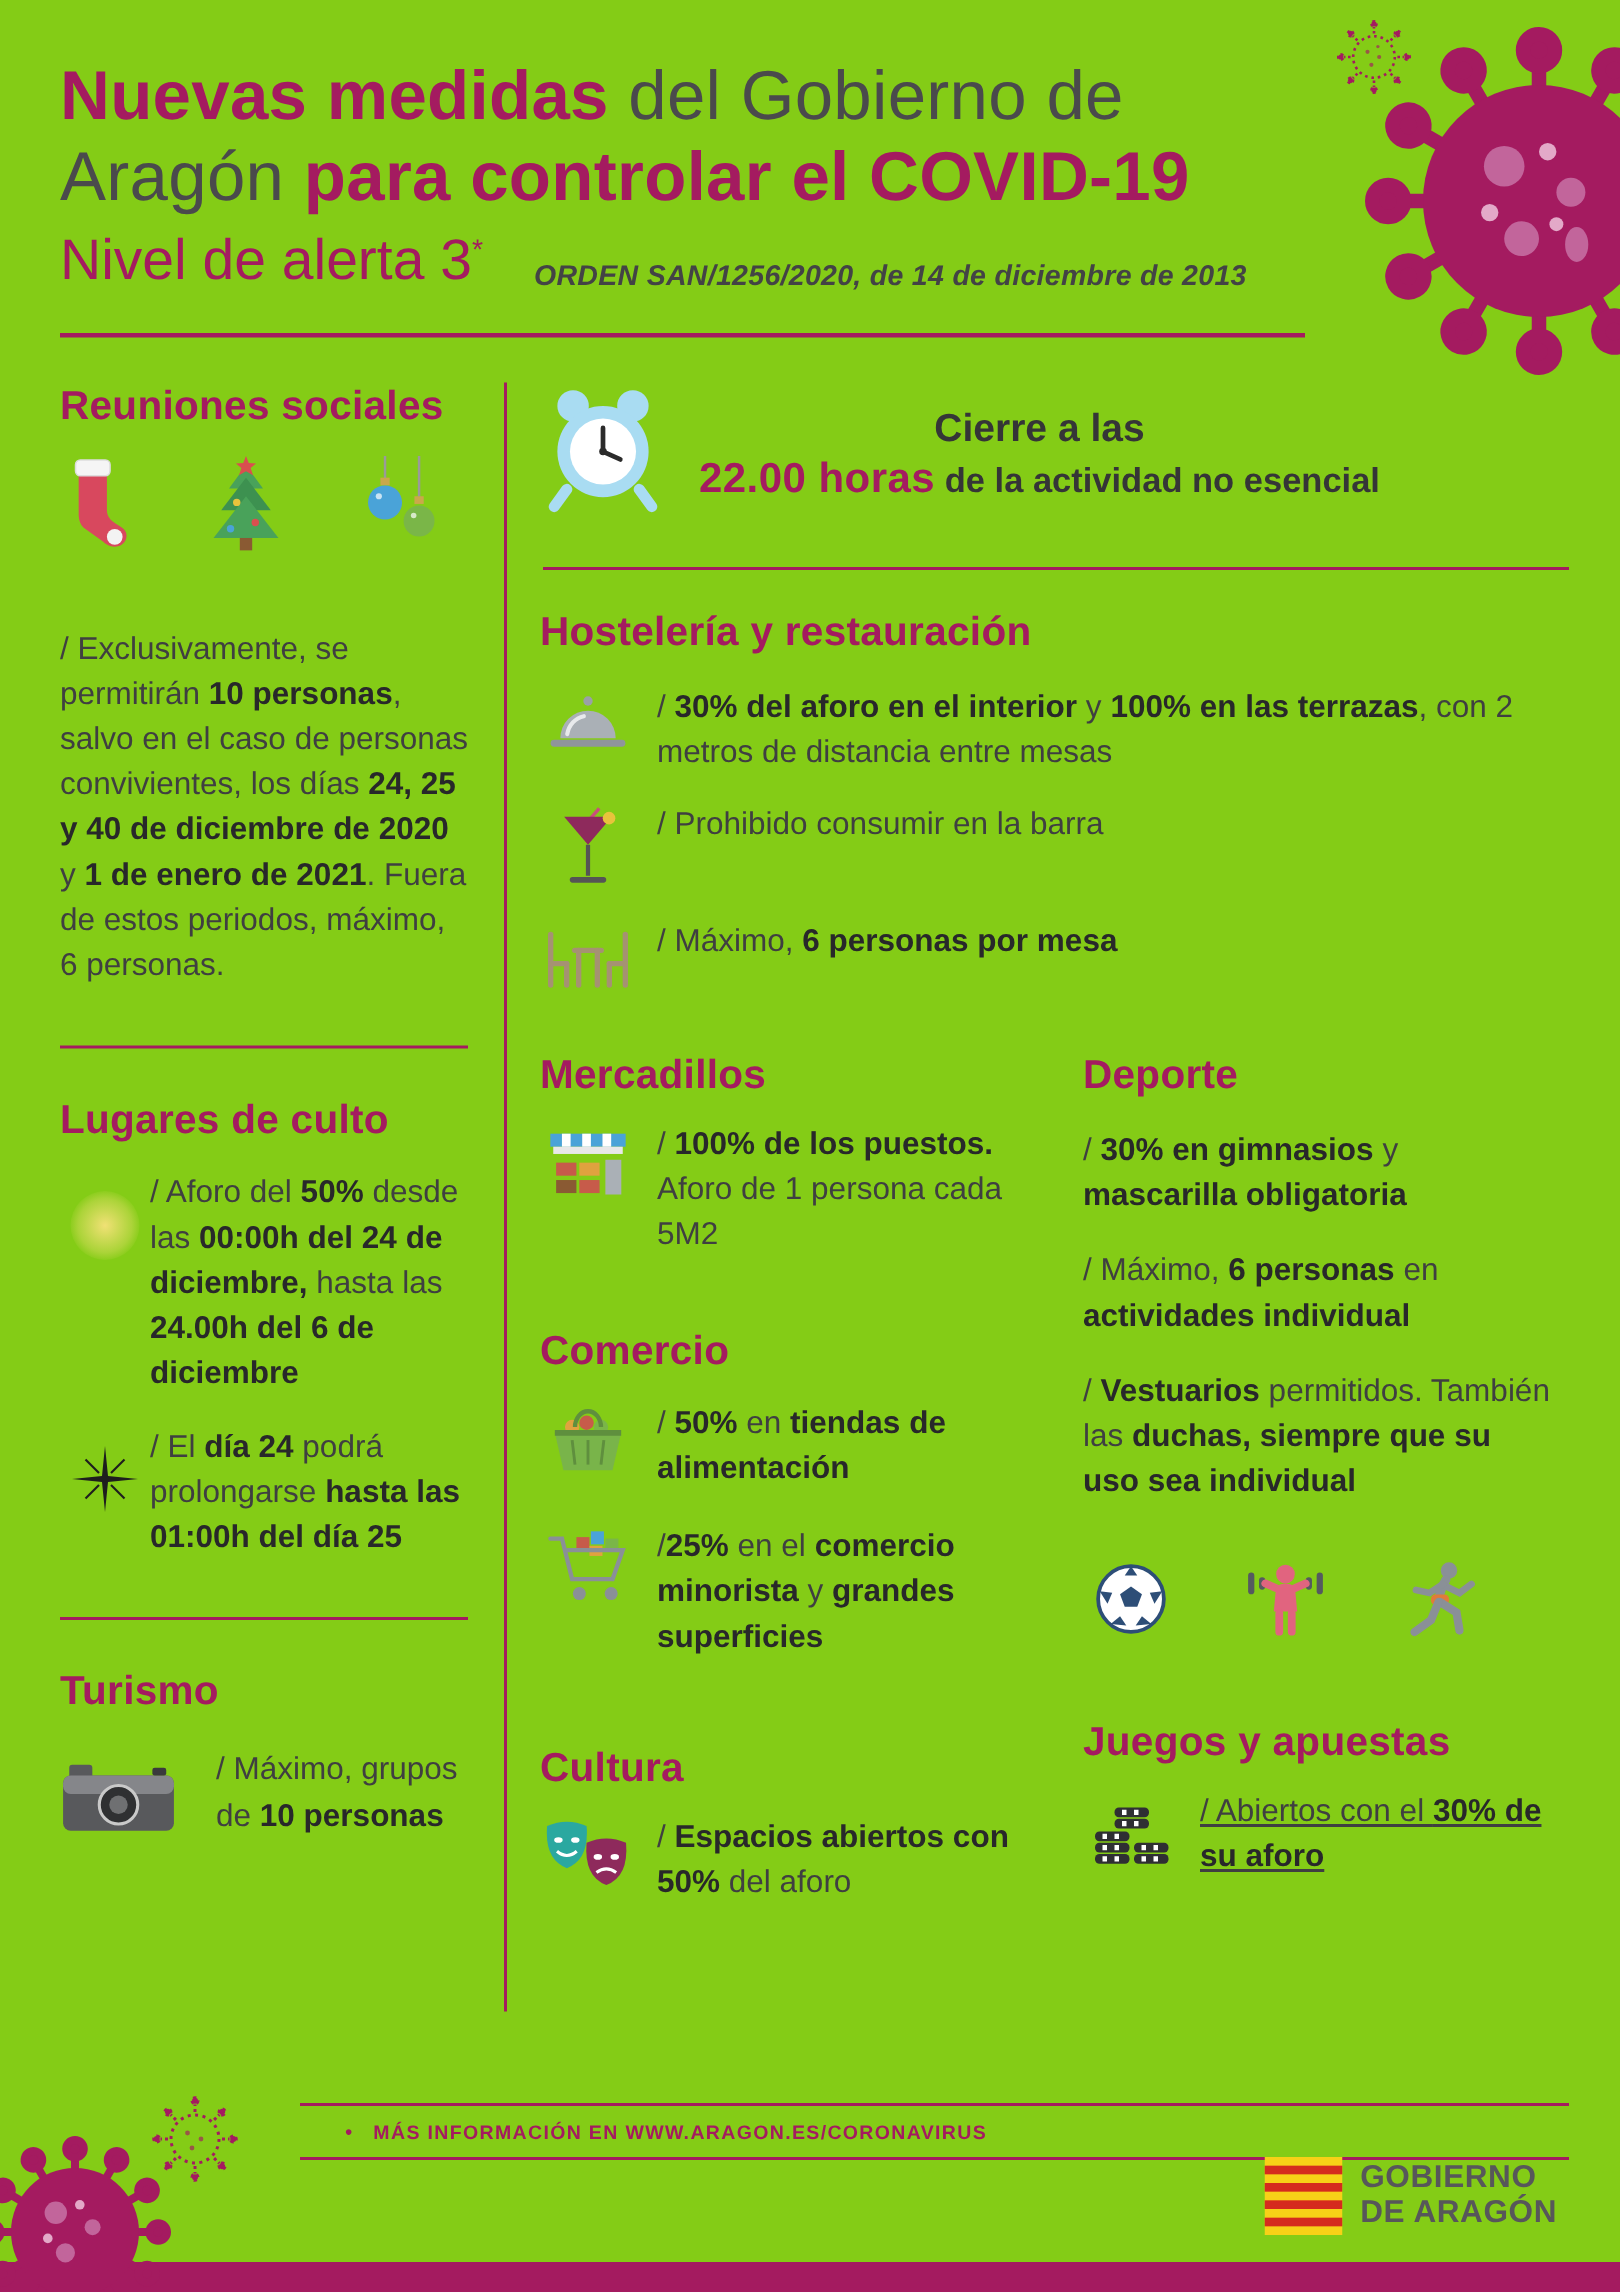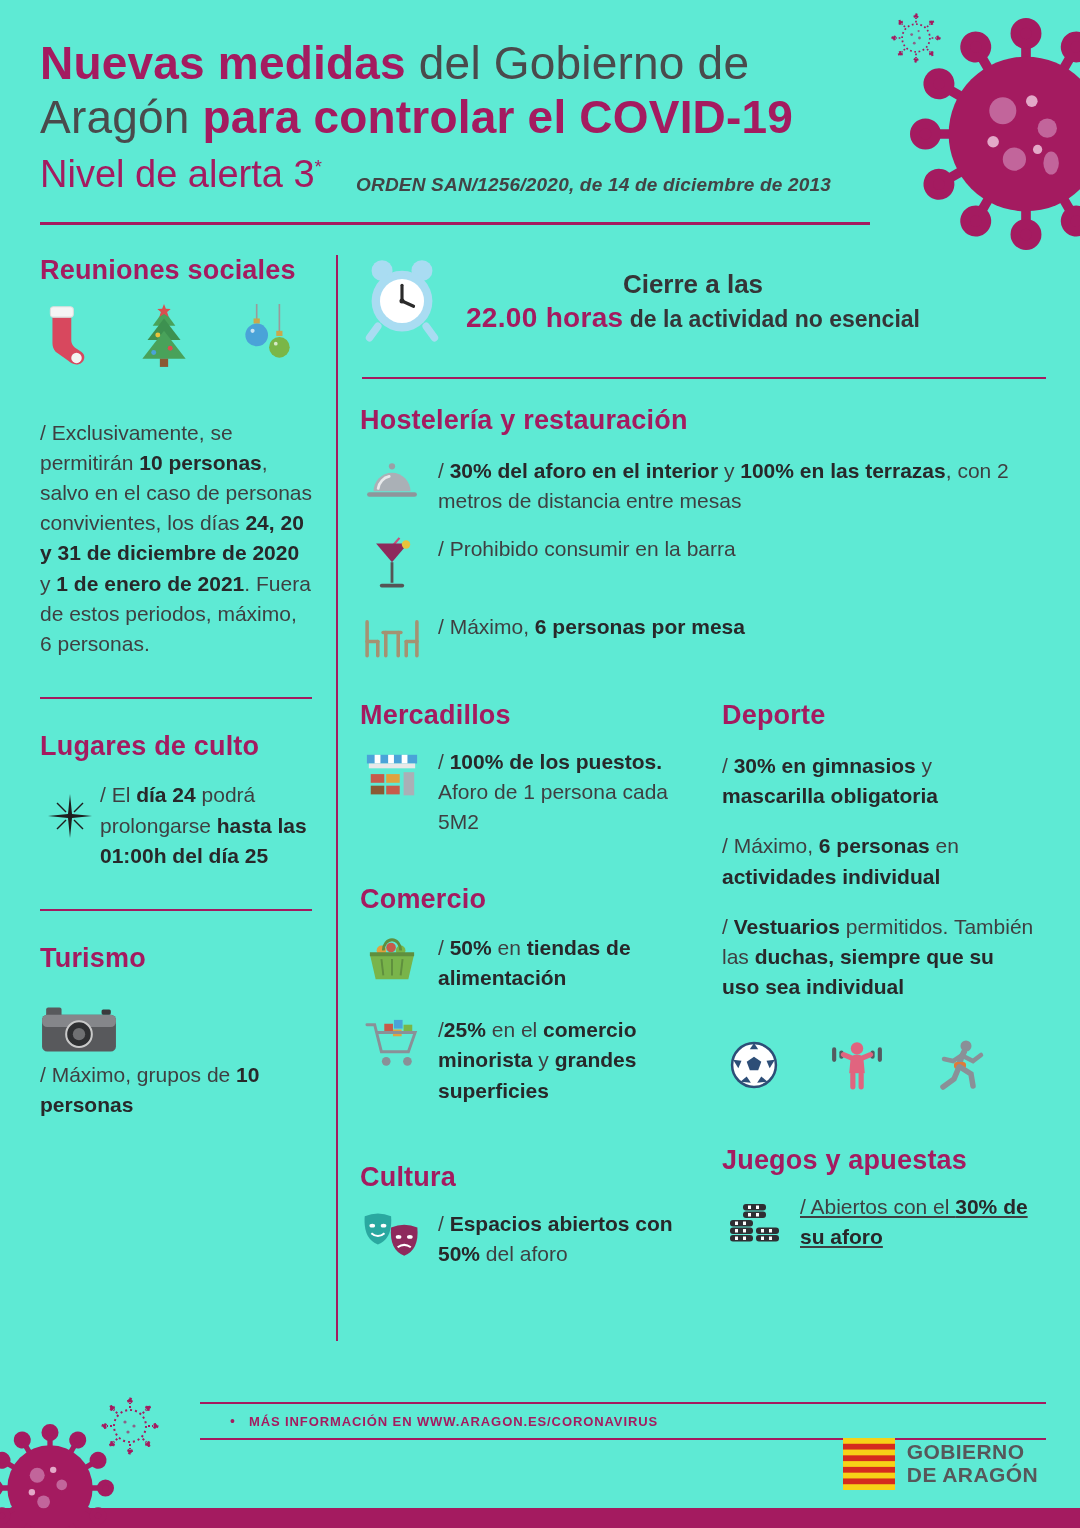--- a/index.html
+++ b/index.html
@@ -1,20 +1,20 @@
 <!DOCTYPE html>
 <html><head>
 <meta charset="utf-8">
 <style>
   * { margin:0; padding:0; box-sizing:border-box; }
   html,body { background:#e9e9e9; }
   body { font-family:"Liberation Sans","DejaVu Sans",sans-serif; }
   .page {
     position:relative; width:1080px; height:1528px; margin:0 auto;
-    background:#5eead4; overflow:hidden; color:#3f3f41;
+    background:#84cc16; overflow:hidden; color:#3f3f41;
   }
 
   
   .seg-b { font-weight:700; color:#28282a; }
   .seg-m { color:#a41b60; }
 
   
   .header { padding:36px 40px 0 40px; position:relative; z-index:3; }
   .title { font-size:46px; line-height:1.18; color:#4a4a4c; font-weight:400; letter-spacing:.2px; }
   .alert-row { display:flex; align-items:flex-end; margin-top:8px; }
@@ -40,21 +40,21 @@
   .body-text { font-size:21px; line-height:1.44; color:#3f3f41; }
 
   
   .xmas-icons { display:flex; justify-content:space-between; align-items:flex-start; width:252px; margin:18px 0 22px 2px; height:92px; }
   .reuniones-body { margin-top:4px; }
   .hr-left { height:2px; background:#a41b60; width:272px; margin:38px 0 32px 0; }
   .culto-item { display:flex; align-items:flex-start; margin-top:18px; }
   .culto-icon-box { width:60px; flex-shrink:0; display:flex; justify-content:center; padding-top:14px; }
   .glow { width:46px; height:46px; border-radius:50%;
           background:radial-gradient(circle, rgba(246,226,122,.95) 0%, rgba(246,226,122,.35) 55%, rgba(246,226,122,0) 75%); }
-  .turismo-row { display:flex; align-items:flex-start; margin-top:22px;flex-direction:column; }
+  .turismo-row { display:flex; align-items:flex-start; margin-top:22px; }
   .turismo-icon-box { width:104px; flex-shrink:0; padding-top:6px; }
 
   
   .closure { display:flex; align-items:center; padding-top:2px; }
   .closure-icon-box { width:84px; flex-shrink:0; }
   .closure-text { margin-left:22px;text-align:center; }
   .closure-l1 { font-size:26px; font-weight:700; color:#353537; }
   .closure-l2 { margin-top:2px; }
   .closure-time { font-size:28px; font-weight:800; color:#a41b60; letter-spacing:.3px; }
   .closure-suffix { font-size:23px; font-weight:700; color:#353537; }
@@ -250,27 +250,33 @@
             <line x1="16" y1="0" x2="16" y2="16" stroke="#9a9a9a" stroke-width="1.6"></line>
             <rect x="13" y="14" width="6" height="5" fill="#caa84b"></rect>
             <circle cx="16" cy="30" r="11" fill="#4aa3d8"></circle>
             <circle cx="12" cy="26" r="2" fill="#ffffff" opacity=".7"></circle>
             <line x1="38" y1="0" x2="38" y2="28" stroke="#9a9a9a" stroke-width="1.6"></line>
             <rect x="35" y="26" width="6" height="5" fill="#caa84b"></rect>
             <circle cx="38" cy="42" r="10" fill="#7ab648"></circle>
             <circle cx="34.5" cy="38.5" r="1.8" fill="#ffffff" opacity=".7"></circle>
           </svg>
         </div>
-        <p class="body-text reuniones-body"><span>/ Exclusivamente, se permitirán </span><span class="seg-b">10 personas</span><span>, salvo en el caso de personas convivientes, los días </span><span class="seg-b">24, 20 y 31 de diciembre de 2020</span><span> y </span><span class="seg-b">1 de enero de 2021</span><span>. Fuera de estos periodos, máximo, 6 personas.</span></p>
+        <p class="body-text reuniones-body"><span>/ Exclusivamente, se permitirán </span><span class="seg-b">10 personas</span><span>, salvo en el caso de personas convivientes, los días </span><span class="seg-b">24, 25 y 40 de diciembre de 2020</span><span> y </span><span class="seg-b">1 de enero de 2021</span><span>. Fuera de estos periodos, máximo, 6 personas.</span></p>
       </section>
 
       <div class="hr-left"></div>
 
       <section>
         <h2 class="sec-title">Lugares de culto</h2>
+        <div class="culto-item">
+          <div class="culto-icon-box">
+            <div class="glow"></div>
+          </div>
+          <p class="body-text"><span>/ Aforo del </span><span class="seg-b">50%</span><span> desde las </span><span class="seg-b">00:00h del 24 de diciembre,</span><span> hasta las </span><span class="seg-b">24.00h del 6 de diciembre</span></p>
+        </div>
         <div class="culto-item">
           <div class="culto-icon-box">
             <svg width="44" height="44" viewBox="0 0 44 44">
               <path d="M22 0 L24 20 L44 22 L24 24 L22 44 L20 24 L0 22 L20 20 Z" fill="#1e1e1e"></path>
               <g stroke="#1e1e1e" stroke-width="1.4">
                 <line x1="9" y1="9" x2="18" y2="18"></line>
                   <line x1="35" y1="9" x2="26" y2="18"></line>
                 <line x1="9" y1="35" x2="18" y2="26"></line>
                   <line x1="35" y1="35" x2="26" y2="26"></line>
               </g>

